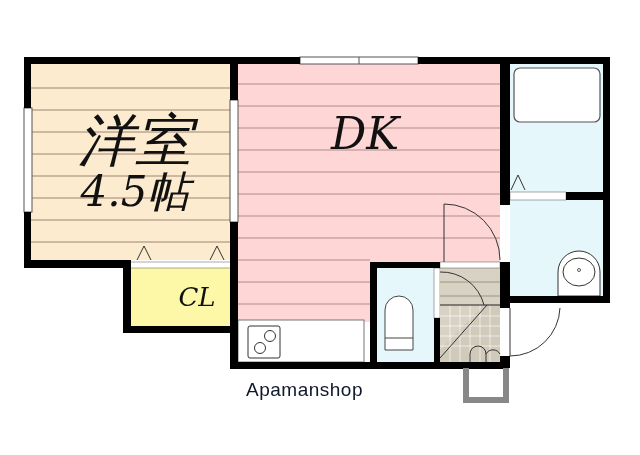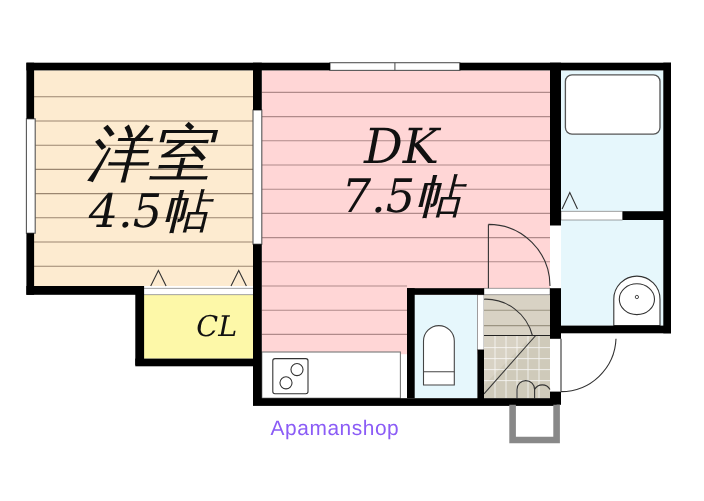--- a/index.html
+++ b/index.html
@@ -1,19 +1,19 @@
 <!DOCTYPE html>
 <html><head>
 <meta charset="utf-8">
 <style>
   html, body { margin:0; padding:0; background:#ffffff; }
   body { width:640px; height:455px; position:relative; overflow:hidden; font-family:"Liberation Serif", serif; }
   .abs { position:absolute; }
   .room-label { position:absolute; font-family:"DejaVu Serif","Liberation Serif", serif; font-style:italic; color:#111; text-align:center; line-height:1; }
-  .wm { position:absolute; font-family:"Liberation Sans", sans-serif; color:#8b5cf6; font-size:19px; letter-spacing:0.5px; }
+  .wm { position:absolute; font-family:"Liberation Sans", sans-serif; color:#0f172a; font-size:19px; letter-spacing:0.5px; }
 </style>
 </head>
 <body>
 
 <svg class="abs" style="left:0;top:0" width="640" height="455" viewBox="0 0 640 455">
 
   <rect x="30" y="64" width="204" height="196" fill="#fdebd0"></rect>
   <g stroke="#9b8670" stroke-width="1">
     <line x1="30" y1="88" x2="234" y2="88"></line>
       <line x1="30" y1="110" x2="234" y2="110"></line>
@@ -126,18 +126,17 @@
   <path d="M466 368 L466 400 L506 400 L506 368" fill="none" stroke="#888" stroke-width="6"></path>
 </svg>
 
 <div class="room-label" style="left:50px;top:112px;width:170px;">
   <div style="font-size:57px;">洋室</div>
   <div style="font-size:42px;margin-top:2px;">4.5帖</div>
 </div>
 
 <div class="room-label" style="left:280px;top:112px;width:170px;">
   <div style="font-size:44px;">DK</div>
-  <div style="font-size:42px;margin-top:2px;">7.5帖</div>
 </div>
 
 <div class="room-label" style="left:150px;top:284px;width:94px;font-size:26px;">CL</div>
 
 <div class="wm" style="left:246px;top:379px;">Apamanshop</div>
 
 </body></html>

